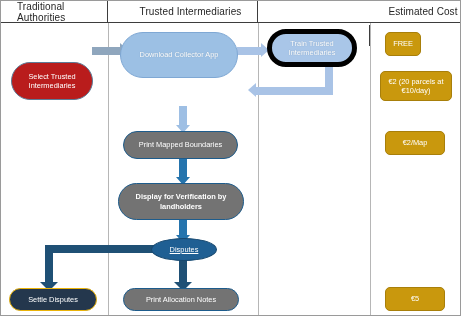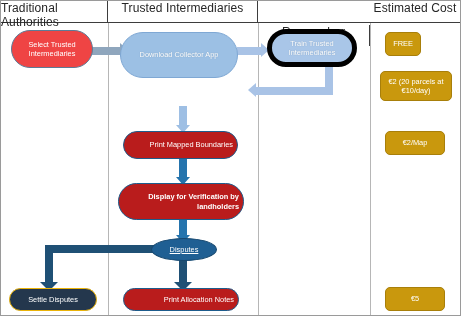--- a/index.html
+++ b/index.html
@@ -15,24 +15,25 @@
   }
 
   
   .lane-header-row{
     position:absolute;left:0;top:0;width:461px;height:22px;
     border-bottom:1px solid #3d3d3d;
     box-sizing:border-box;
   }
   .lane-header{
     position:absolute;top:0;height:21px;
-    display:flex;align-items:flex-start;justify-content:center;
-    font-size:12px;color:#262626;
+    display:flex;align-items:center;justify-content:center;
+    font-size:10px;color:#262626;
     letter-spacing:.1px;
     box-sizing:border-box;
+    padding-left:16px;
   }
   .lane-header.b-right{border-right:1px solid #3d3d3d;}
 
   
   .lane-divider{
     position:absolute;top:22px;width:1px;height:294px;
     background:#b6b6b6;
   }
 
   
@@ -45,24 +46,24 @@
     line-height:1.25;
     font-size:7.4px;
     padding:0 4px;
     z-index:6;
   }
   .node span{display:block;width:100%;}
 
   .rounded{border-radius:999px;}
   .ellipse{border-radius:50%;text-decoration:underline;}
 
-  .c-steel   {background:#ef4444;border:1px solid #5d7b96;}
+  .c-steel   {background:#b91c1c;border:1px solid #5d7b96;margin-top:32px;}
   .c-lightblue{background:#9cc0e4;border:1px solid #7fa8d4;}
   .c-midblue {background:#a9c6e8;border:5px solid #000000;}
-  .c-blue    {background:#b91c1c;border:1px solid #1d5c8c;text-align:right;}
+  .c-blue    {background:#737373;border:1px solid #1d5c8c;}
   .c-deepblue{background:#1f5f93;border:1px solid #17486f;}
   .c-navy    {background:#24374d;border:1px solid #eab308;}
   .c-gold    {background:#c9980d;border:1px solid #a87f0a;}
 
   .c-lightblue span,.c-midblue span{color:#ffffff;text-shadow:0 0 1px rgba(90,120,150,.55);}
 
   
   .conn{position:absolute;z-index:3;}
   .bar-h{position:absolute;}
   .bar-v{position:absolute;}

